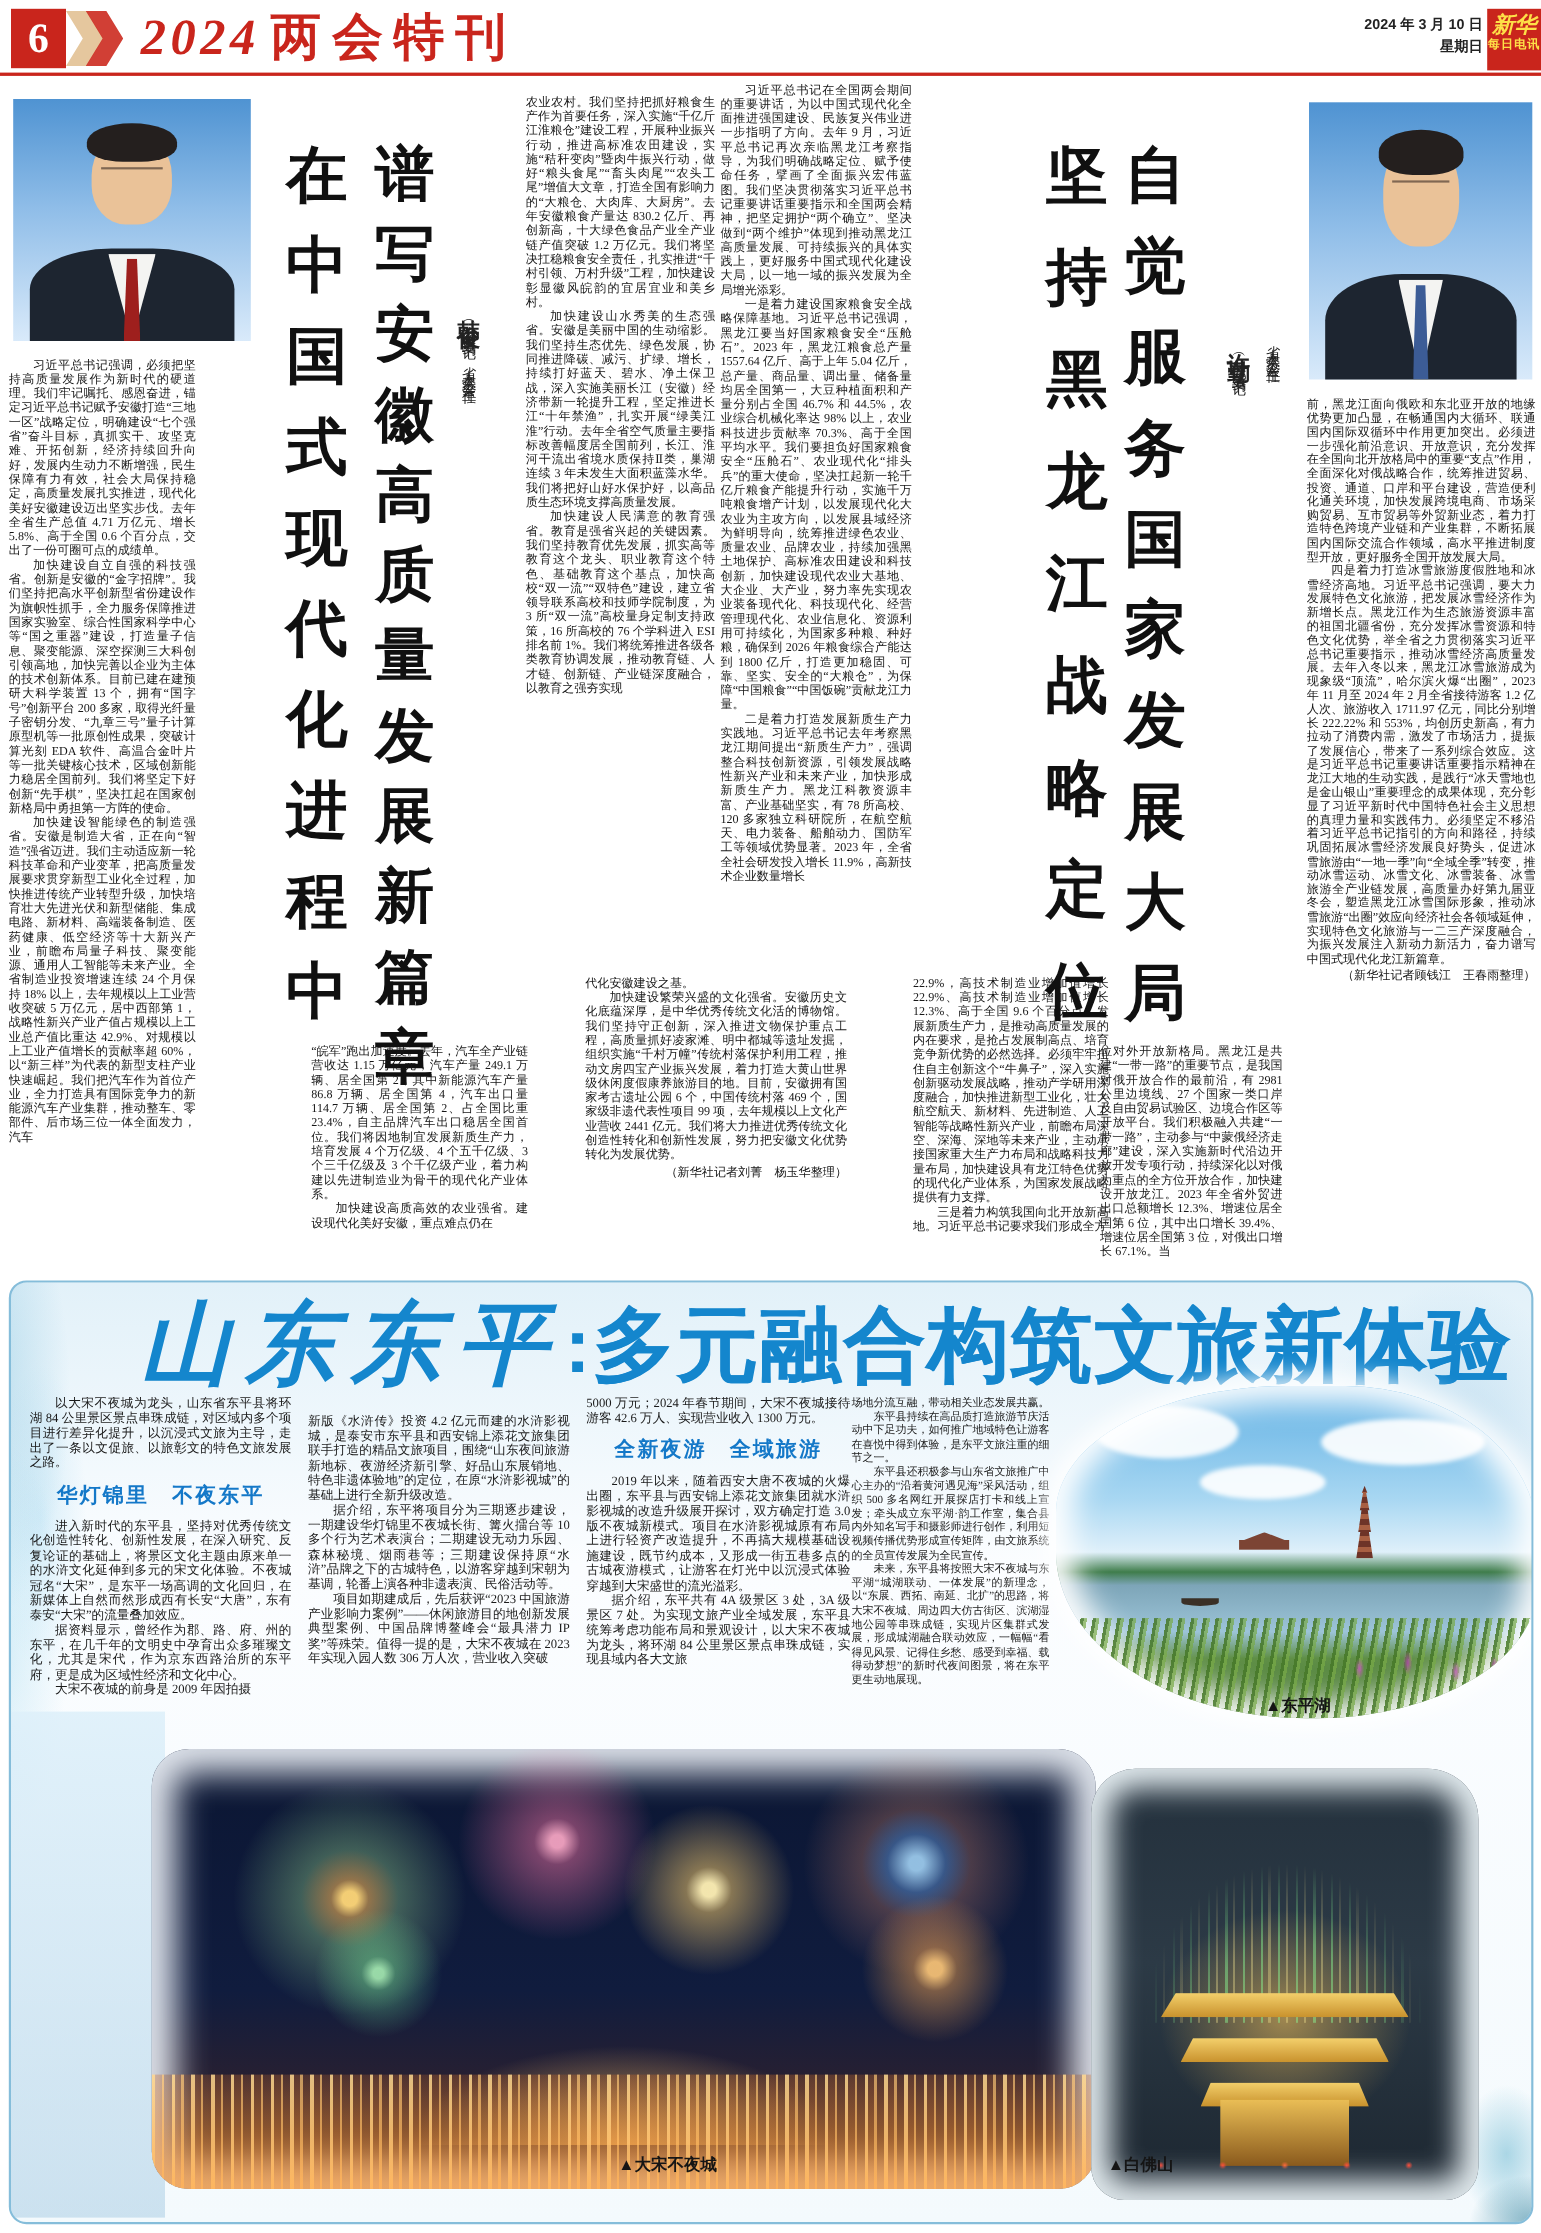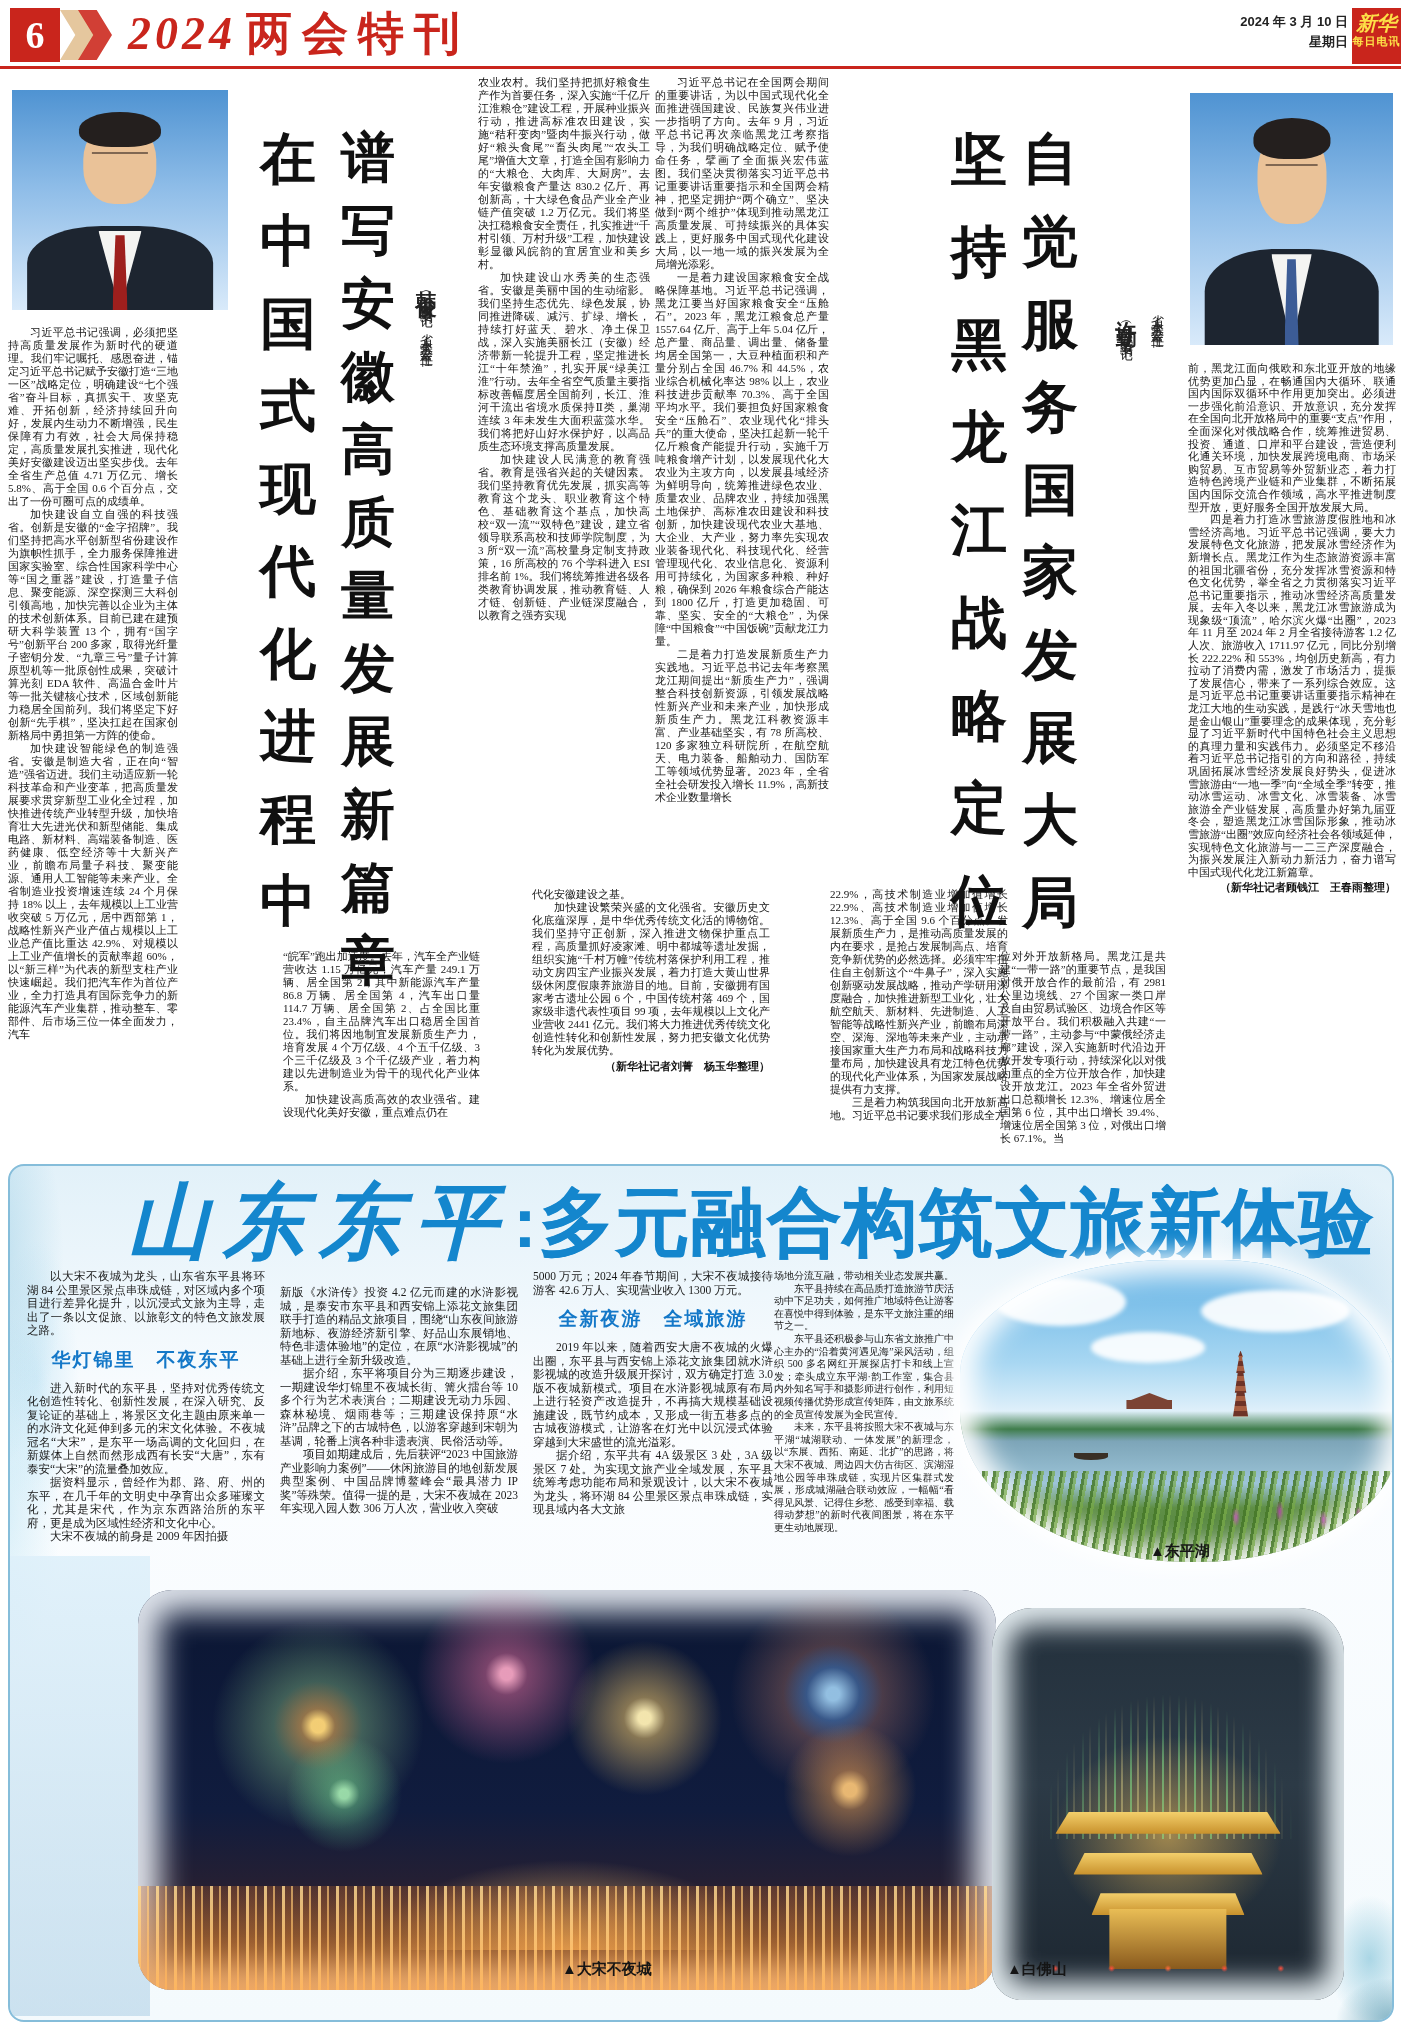--- a/index.html
+++ b/index.html
@@ -45,21 +45,21 @@
   .vhl span{display:block;}
   .vbyline{position:absolute;writing-mode:vertical-rl;color:#222;letter-spacing:3px;}
   .vbyline .byname{font:bold 21px "Liberation Serif",serif;letter-spacing:6px;}
   .vbyline .bytitle{font:13px "Liberation Serif",serif;}
 
   
   .bcol{position:absolute;font:11px/13px "Liberation Serif","DejaVu Serif",serif;
         text-align:justify;overflow:hidden;color:#161616;}
   .bcol p{margin:0;text-indent:2em;}
   .bcol.cont p:first-child{text-indent:0;}
-  .attr{display:block;text-align:right;font-weight:bold;margin-top:3px;}
+  .attr{display:block;text-align:right;font-weight:normal;margin-top:3px;}
 
   
   .feature{position:absolute;left:8px;top:1164px;width:1382px;height:854px;
            border:2px solid #85bdda;border-radius:16px;overflow:hidden;
            background:linear-gradient(180deg,#e2f1f9 0%,#fbfdff 30%,#f4fafd 100%);}
   .deco{position:absolute;pointer-events:none;}
   .deco.swirlL{left:-30px;top:-10px;width:190px;height:560px;
      background:
        radial-gradient(120px 300px at 0% 20%,rgba(73,166,205,.35),transparent 70%),
        radial-gradient(90px 260px at 10% 60%,rgba(120,200,230,.30),transparent 70%),
@@ -198,21 +198,21 @@
       <span>展</span>
       <span>新</span>
       <span>篇</span>
       <span>章</span>
     </div>
 
   <div class="vbyline" style="left:404px;top:274px;width:36px;height:440px;">
     <span class="byname">韩俊</span><span class="bytitle">（安徽省委书记、省人大常委会主任）</span>
   </div>
 
-  <div class="bcol cont" style="left:478px;top:76px;width:172px;height:810px;">
+  <div class="bcol cont" style="left:478px;top:87px;width:172px;height:810px;">
       <p>农业农村。我们坚持把抓好粮食生产作为首要任务，深入实施“千亿斤江淮粮仓”建设工程，开展种业振兴行动，推进高标准农田建设，实施“秸秆变肉”暨肉牛振兴行动，做好“粮头食尾”“畜头肉尾”“农头工尾”增值大文章，打造全国有影响力的“大粮仓、大肉库、大厨房”。去年安徽粮食产量达 830.2 亿斤、再创新高，十大绿色食品产业全产业链产值突破 1.2 万亿元。我们将坚决扛稳粮食安全责任，扎实推进“千村引领、万村升级”工程，加快建设彰显徽风皖韵的宜居宜业和美乡村。</p>
       <p>加快建设山水秀美的生态强省。安徽是美丽中国的生动缩影。我们坚持生态优先、绿色发展，协同推进降碳、减污、扩绿、增长，持续打好蓝天、碧水、净土保卫战，深入实施美丽长江（安徽）经济带新一轮提升工程，坚定推进长江“十年禁渔”，扎实开展“绿美江淮”行动。去年全省空气质量主要指标改善幅度居全国前列，长江、淮河干流出省境水质保持Ⅱ类，巢湖连续 3 年未发生大面积蓝藻水华。我们将把好山好水保护好，以高品质生态环境支撑高质量发展。</p>
       <p>加快建设人民满意的教育强省。教育是强省兴起的关键因素。我们坚持教育优先发展，抓实高等教育这个龙头、职业教育这个特色、基础教育这个基点，加快高校“双一流”“双特色”建设，建立省领导联系高校和技师学院制度，为 3 所“双一流”高校量身定制支持政策，16 所高校的 76 个学科进入 ESI 排名前 1%。我们将统筹推进各级各类教育协调发展，推动教育链、人才链、创新链、产业链深度融合，以教育之强夯实现</p>
     </div>
 
   <div class="bcol cont" style="left:283px;top:950px;width:197px;height:208px;">
       <p>“皖军”跑出加速度。去年，汽车全产业链营收达 1.15 万亿元，汽车产量 249.1 万辆、居全国第 2，其中新能源汽车产量 86.8 万辆、居全国第 4，汽车出口量 114.7 万辆、居全国第 2、占全国比重 23.4%，自主品牌汽车出口稳居全国首位。我们将因地制宜发展新质生产力，培育发展 4 个万亿级、4 个五千亿级、3 个三千亿级及 3 个千亿级产业，着力构建以先进制造业为骨干的现代化产业体系。</p>
       <p>加快建设高质高效的农业强省。建设现代化美好安徽，重点难点仍在</p>
     </div>
 

